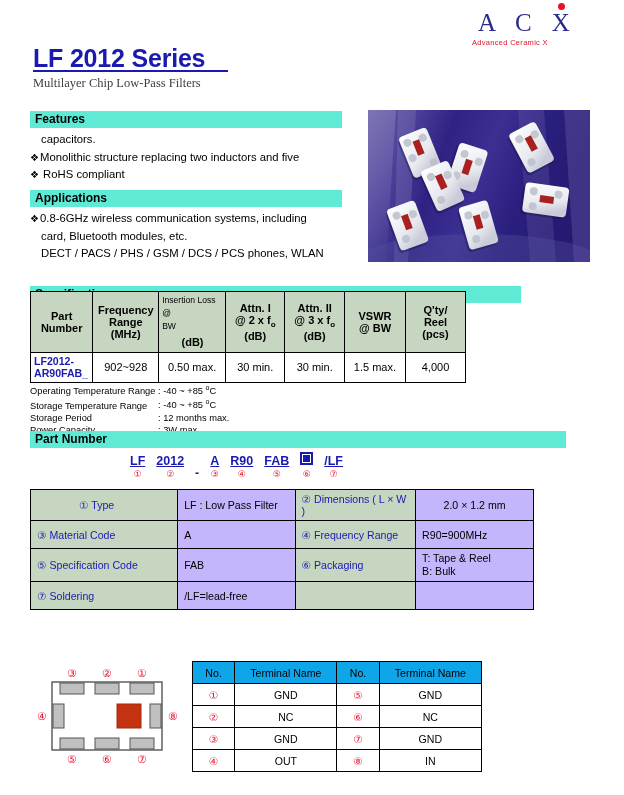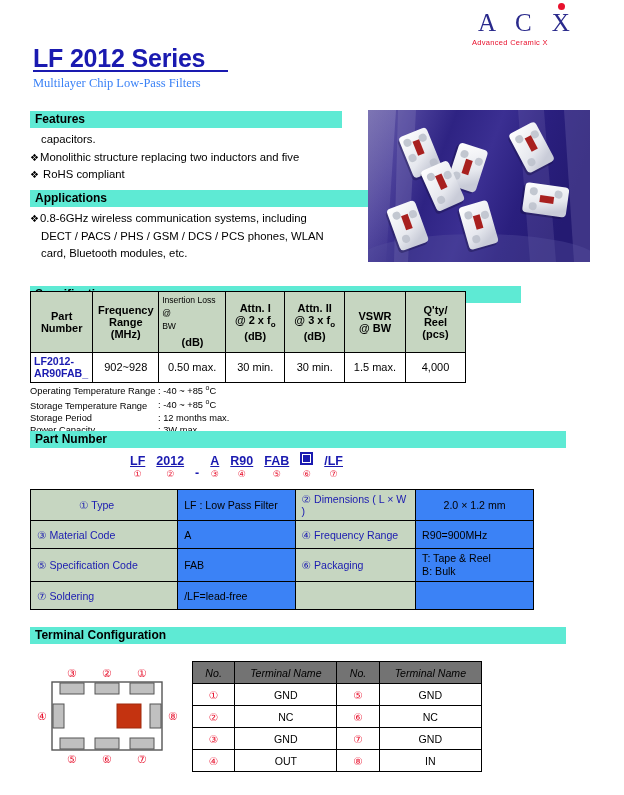--- a/index.html
+++ b/index.html
@@ -72,21 +72,21 @@
     width: 195px;
     height: 2px;
     background: #1a1ab0;
   }
   .subtitle {
     position: absolute;
     left: 33px;
     top: 76px;
     font-family: "Liberation Serif", serif;
     font-size: 12.5px;
-    color: #3b82f6;
+    color: #404040;
   }
 
   
   .bar {
     position: absolute;
     background: #5eead4;
     font-size: 12px;
     font-weight: bold;
     color: #000;
     padding: 1px 0 2px 5px;
@@ -220,21 +220,21 @@
     font-size: 10.6px;
     vertical-align: middle;
     height: 21px;
   }
   .pn-table td.key {
     background: #c6d6c1;
     color: #1a1ab0;
     font-weight: normal;
   }
   .pn-table td.val {
-    background: #3b82f6;
+    background: #c4b5fd;
     color: #000;
   }
 
   
   .termdiag {
     position: absolute;
     left: 30px;
     top: 660px;
     width: 160px;
     height: 120px;
@@ -242,23 +242,22 @@
 
   
   .term-table td, .term-table th {
     border: 1px solid #000;
     text-align: center;
     font-size: 10.6px;
     height: 19px;
     padding: 1px 2px;
   }
   .term-table th {
-    background: #737373;
+    background: #0ea5e9;
     font-weight: normal;
-    font-style: italic;
   }
   .term-table td.no { color: #e8112d; }
 </style>
 </head>
 <body>
 
 <div class="page">
 
   <div class="logo">
     <div class="logo-letters">A C X</div>
@@ -276,30 +275,30 @@
       <span>capacitors.</span>
     </span>
     <span class="bullet-row">
       <span class="bullet-mark">❖</span><span>Monolithic structure replacing two inductors and five</span>
     </span>
     <span class="bullet-row">
       <span class="bullet-mark">❖</span><span> RoHS compliant</span>
     </span>
   </div>
 
-  <div class="bar" style="left:30px; top:190px; width:360px;">Applications</div>
+  <div class="bar" style="left:30px; top:190px; width:312px;">Applications</div>
   <div class="bullets" style="left:30px; top:210px; width:330px;">
     <span class="bullet-row">
       <span class="bullet-mark">❖</span><span>0.8-6GHz wireless communication systems, including</span>
     </span>
     <span class="bullet-row indent">
+      <span>card, Bluetooth modules, etc.</span>
+    </span>
+    <span class="bullet-row indent">
       <span>DECT / PACS / PHS / GSM / DCS / PCS phones, WLAN</span>
-    </span>
-    <span class="bullet-row indent">
-      <span>card, Bluetooth modules, etc.</span>
     </span>
   </div>
 
   <div class="photo">
     <svg width="222" height="152" viewBox="0 0 222 152" xmlns="http://www.w3.org/2000/svg">
       <defs>
         <linearGradient id="bg" x1="0" y1="0" x2="1" y2="0.25">
           <stop offset="0%" stop-color="#6b62a8"></stop>
           <stop offset="18%" stop-color="#4e439c"></stop>
           <stop offset="38%" stop-color="#2e2383"></stop>
@@ -483,21 +482,20 @@
       </tr>
       <tr>
         <td class="key">⑦ Soldering</td>
         <td class="val">/LF=lead-free</td>
         <td class="key"></td>
         <td class="val"></td>
       </tr>
     </tbody>
   </table>
 
-  <div class="bar" style="left:30px; top:627px; width:536px;">Terminal Configuration</div>
 
   <div class="termdiag">
     <svg width="160" height="115" viewBox="0 0 160 115" xmlns="http://www.w3.org/2000/svg" font-family="Liberation Sans, sans-serif">
 
       <rect x="22" y="22" width="110" height="68" fill="#ffffff" stroke="#555555" stroke-width="1.4"></rect>
 
       <rect x="30" y="23" width="24" height="11" fill="#c0c0c0" stroke="#555" stroke-width="1"></rect>
       <rect x="65" y="23" width="24" height="11" fill="#c0c0c0" stroke="#555" stroke-width="1"></rect>
       <rect x="100" y="23" width="24" height="11" fill="#c0c0c0" stroke="#555" stroke-width="1"></rect>
 

